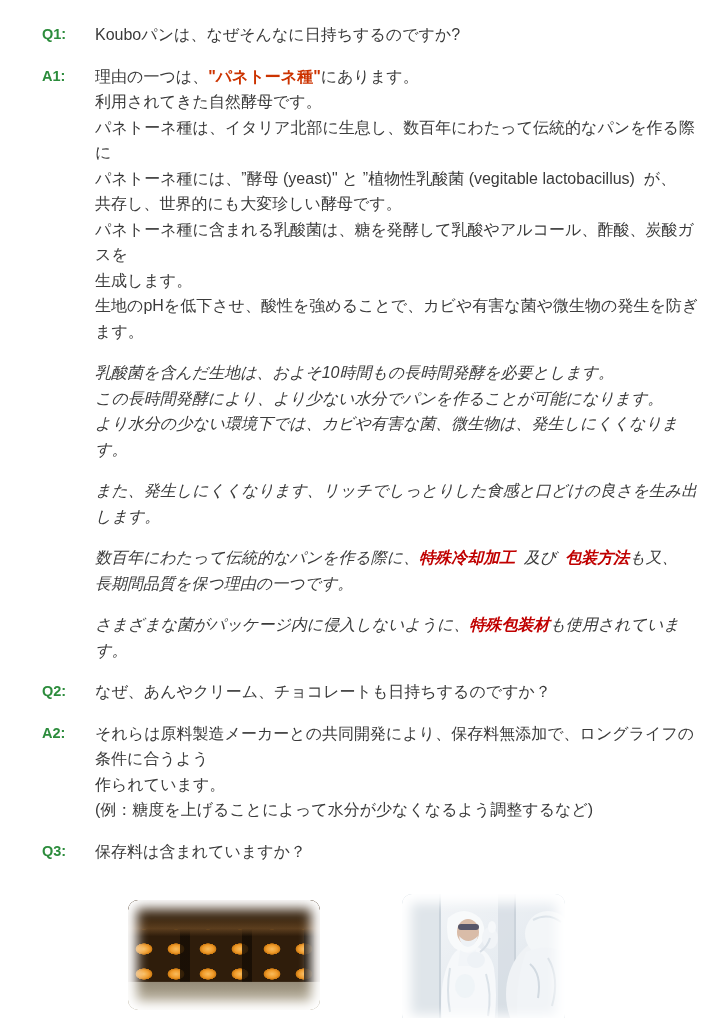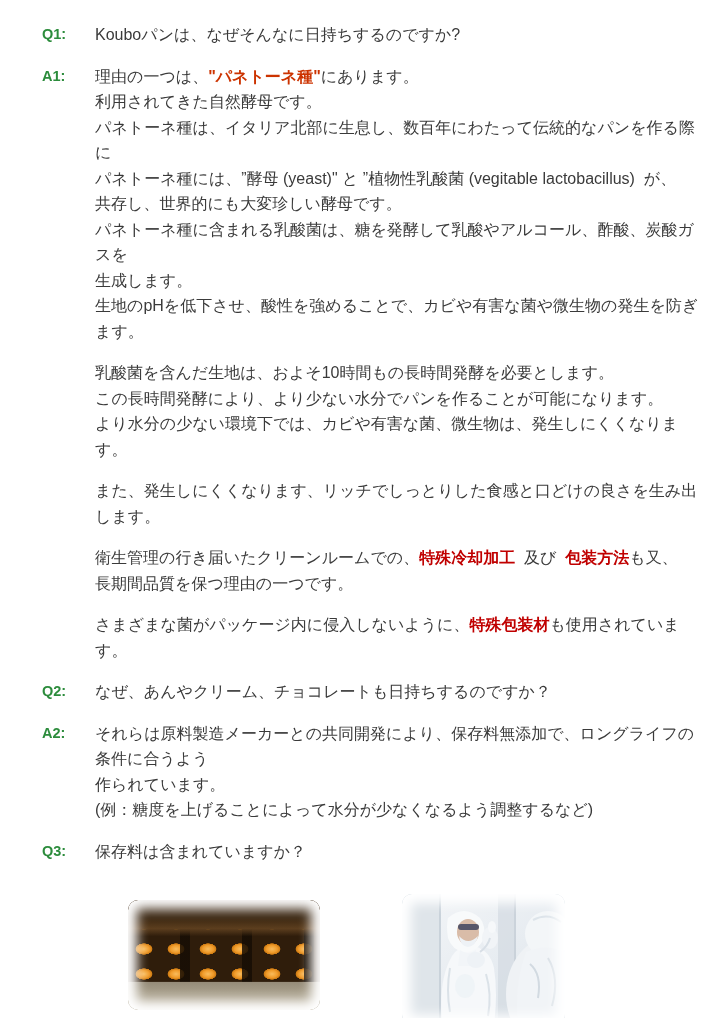--- a/index.html
+++ b/index.html
@@ -27,21 +27,21 @@
   }
   .qa-label{
     flex:0 0 53px;
     font-size:14.5px;font-weight:700;color:var(--green);
     line-height:25.5px;
   }
   .qa-body{
     flex:1 1 auto;
     font-size:16px;max-width:625px;
   }
-  .para + .para{margin-top:16px;}
+  .para + .para{margin-top:16px;font-style:italic;}
   .line{line-height:25.5px;white-space:pre-wrap;}
   .seg-red{color:var(--red);font-weight:700;}
   .seg-orange{color:var(--orange);font-weight:700;}
 
   
   .photos{
     display:flex;align-items:flex-start;
     margin:30px 0 0 110px;gap:82px;
   }
   .photo{position:relative;border-radius:10px;overflow:hidden;}
@@ -93,21 +93,21 @@
           </div>
           <div class="para">
             <div class="line"><span>乳酸菌を含んだ生地は、およそ10時間もの長時間発酵を必要とします。</span></div>
             <div class="line"><span>この長時間発酵により、より少ない水分でパンを作ることが可能になります。</span></div>
             <div class="line"><span>より水分の少ない環境下では、カビや有害な菌、微生物は、発生しにくくなります。</span></div>
           </div>
           <div class="para">
             <div class="line"><span>また、発生しにくくなります、リッチでしっとりした食感と口どけの良さを生み出します。</span></div>
           </div>
           <div class="para">
-            <div class="line"><span>衛生管理の行き届いたクリーンルームでの、</span><span class="seg-red">特殊冷却加工</span><span>  及び  </span><span class="seg-red">包装方法</span><span>も又、</span></div>
+            <div class="line"><span>数百年にわたって伝統的なパンを作る際に、</span><span class="seg-red">特殊冷却加工</span><span>  及び  </span><span class="seg-red">包装方法</span><span>も又、</span></div>
             <div class="line"><span>長期間品質を保つ理由の一つです。</span></div>
           </div>
           <div class="para">
             <div class="line"><span>さまざまな菌がパッケージ内に侵入しないように、</span><span class="seg-red">特殊包装材</span><span>も使用されています。</span></div>
           </div>
         </div>
       </div>
       <div class="qa-row">
         <span class="qa-label">Q2:</span>
         <div class="qa-body">

